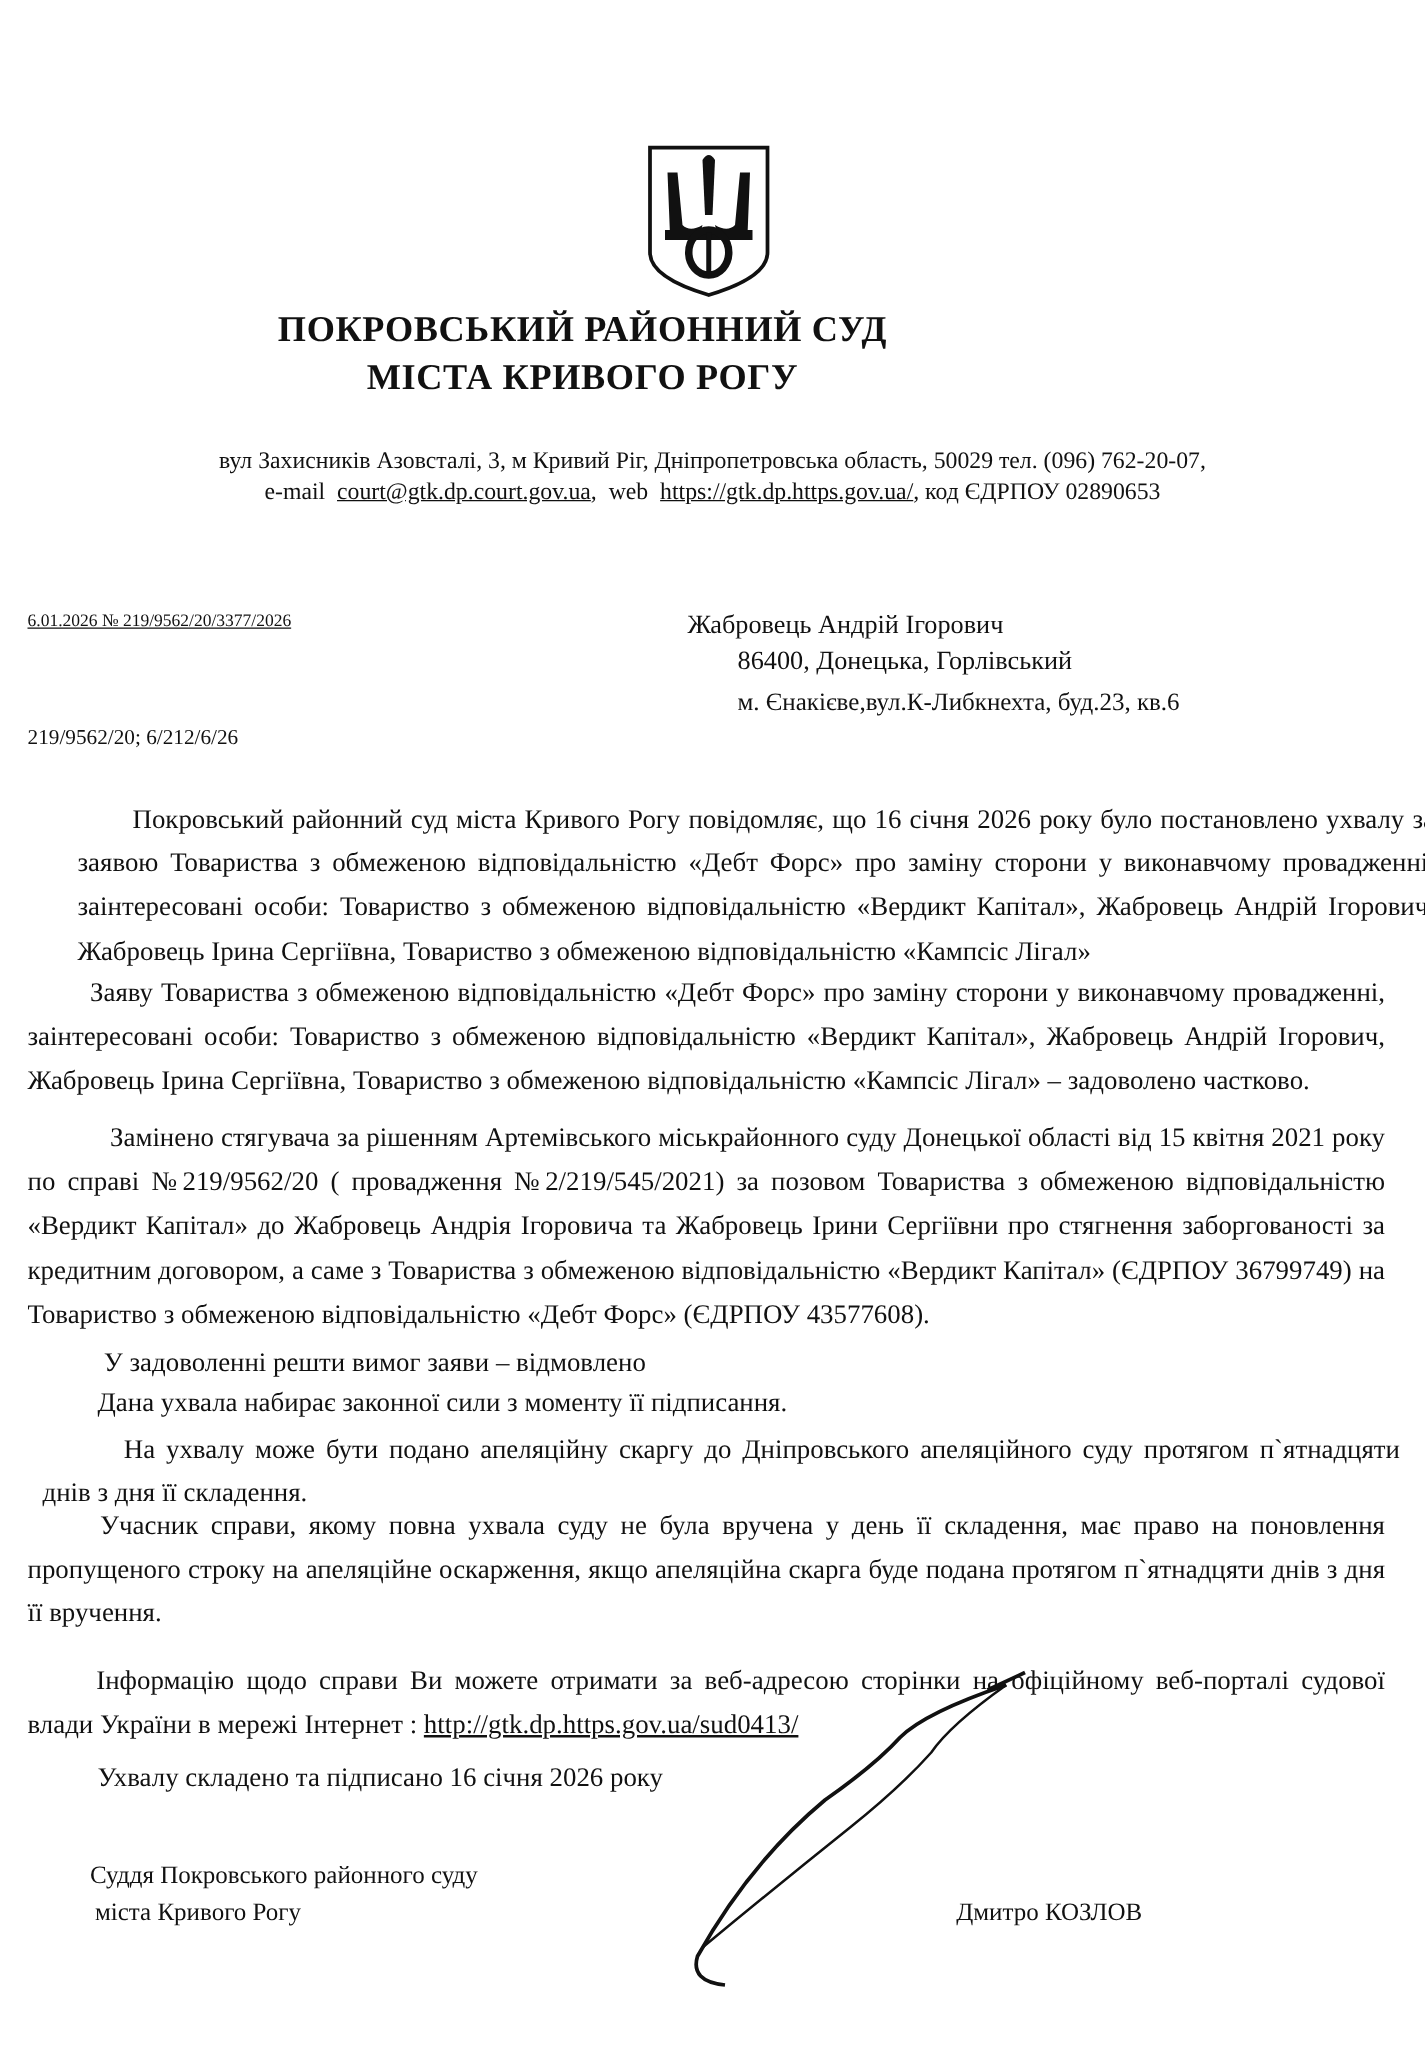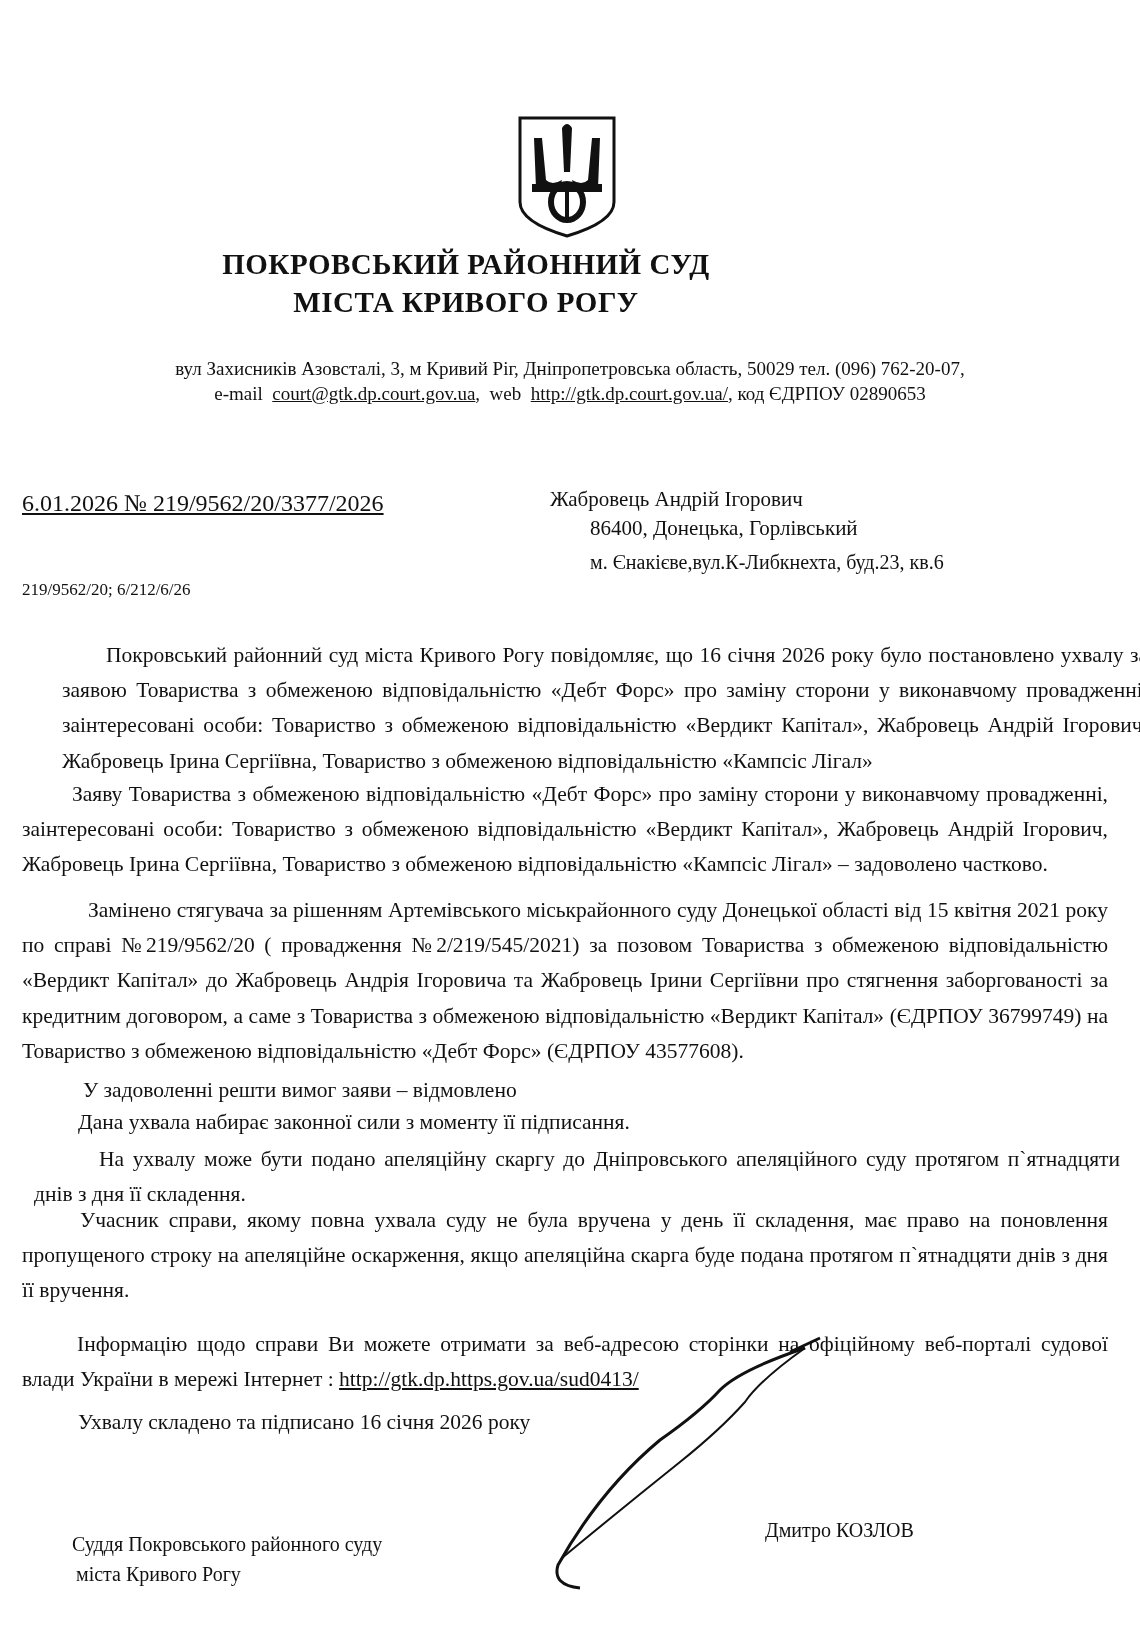--- a/index.html
+++ b/index.html
@@ -6,38 +6,38 @@
   body { width:1140px; height:1638px; position:relative; overflow:hidden; color:#111; font-family:"Liberation Serif", serif; }
   .abs { position:absolute; }
   .coat { left:512px; top:110px; width:106px; width:110px; height:130px; }
   .court-title { left:0; width:932px; text-align:center; font-family:"Liberation Serif", serif; font-weight:bold; font-size:29px; letter-spacing:0.5px; }
   .t1 { top:248px; }
   .t2 { top:286px; }
   .addr { left:0; width:1140px; text-align:center; font-size:19px; }
   .addr1 { top:358px; }
   .addr2 { top:383px; }
   .u { text-decoration:underline; }
-  .ref { left:22px; top:490px; font-size:24px; text-decoration:underline; }
+  .ref { left:22px; top:490px; font-size:14px; text-decoration:underline; }
   .ref2 { left:22px; top:580px; font-size:17px; }
   .recip { font-size:21px; }
   .r1 { left:550px; top:487px; }
   .r2 { left:590px; top:516px; }
   .r3 { left:590px; top:551px; font-size:20px; }
   .para { left:22px; width:1086px; font-size:21.5px; line-height:35.2px; text-align:justify; font-family:"Liberation Serif", serif; }
   .p1 { top:638px; text-indent:44px;margin-left:40px; }
   .p2 { top:777px; text-indent:50px; }
   .p3 { top:893px; text-indent:66px; }
   .line { left:22px; font-size:21.5px; white-space:nowrap; }
   .l4 { left:83px; top:1078px; }
   .l5 { left:78px; top:1110px; }
   .p6 { top:1142px; text-indent:65px;margin-left:12px; }
   .p7 { top:1203px; text-indent:58px; }
   .l8 { left:78px; top:1374px;margin-top:36px; }
   .p9 { top:1327px; text-indent:55px; }
-  .sig-label { left:72px; font-size:20px;margin-top:44px; }
+  .sig-label { left:72px; font-size:20px; }
   .s1 { top:1489px; }
   .s2 { top:1519px; left:76px; }
   .judge { left:765px; top:1519px; font-size:20px; }
   .signature { left:540px; top:1330px; width:370px; height:260px; }
 </style>
 </head>
 <body>
 
 <div class="abs coat">
   <svg width="110" height="130" viewBox="0 0 110 130">
@@ -52,21 +52,21 @@
 </div>
 
 <div class="abs court-title t1">ПОКРОВСЬКИЙ РАЙОННИЙ СУД</div>
 <div class="abs court-title t2">МІСТА КРИВОГО РОГУ</div>
 
 <div class="abs addr addr1">вул  Захисників Азовсталі, 3, м  Кривий Ріг,  Дніпропетровська область, 50029 тел. (096) 762-20-07,</div>
 <div class="abs addr addr2">
   <span>e-mail</span>&nbsp;
   <span class="u">court@gtk.dp.court.gov.ua</span>,&nbsp;
   <span>web</span>&nbsp;
-  <span class="u">http://gtk.dp.court.gov.ua/</span>,
+  <span class="u">https://gtk.dp.https.gov.ua/</span>,
   <span>код ЄДРПОУ 02890653</span>
 </div>
 
 <div class="abs ref">6.01.2026 № 219/9562/20/3377/2026</div>
 <div class="abs ref2">219/9562/20; 6/212/6/26</div>
 
 <div class="abs recip r1">Жабровець Андрій Ігорович</div>
 <div class="abs recip r2">86400,  Донецька,  Горлівський</div>
 <div class="abs recip r3">м. Єнакієве,вул.К-Либкнехта, буд.23, кв.6</div>
 

